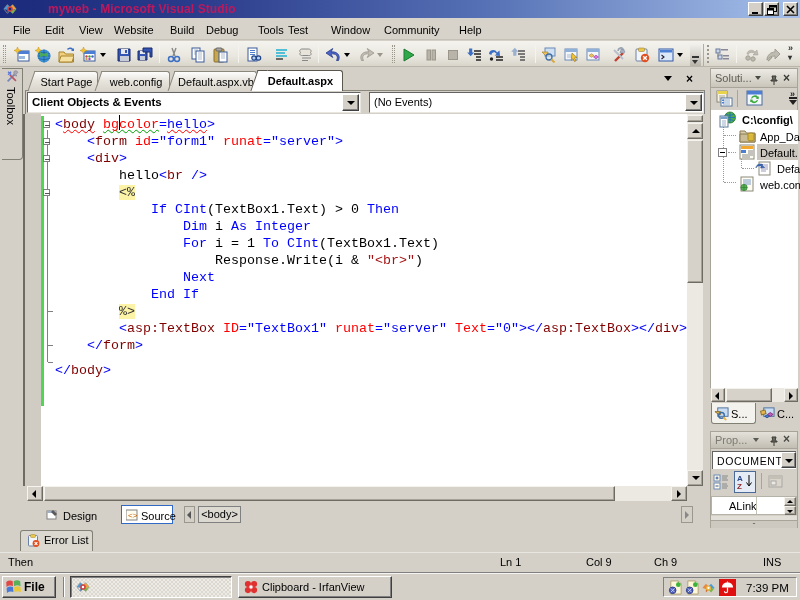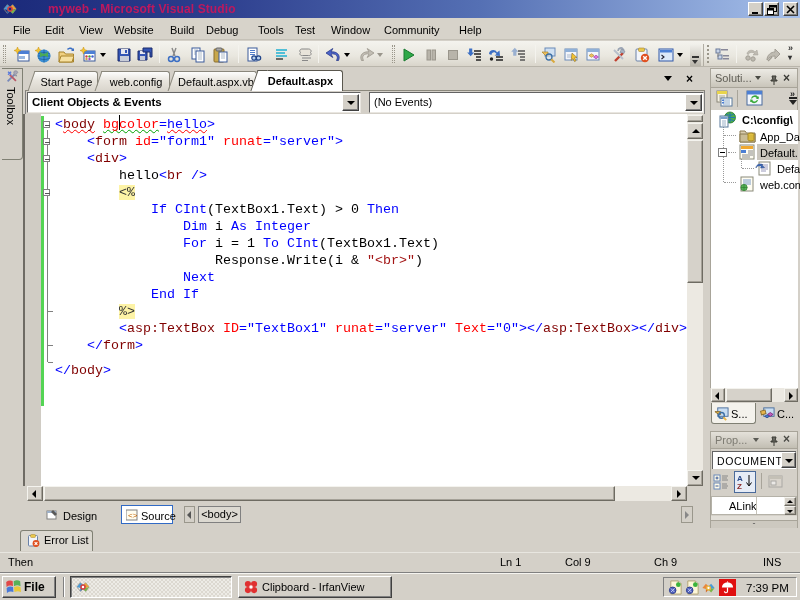--- a/index.html
+++ b/index.html
@@ -73,21 +73,21 @@
   </div>
 
 <div class="abs" style="left:0;top:18px;width:800px;height:22px;background:#d7d3ca;border-bottom:1px solid #c5c1b7;"></div>
 <div class="abs t11" style="left:13px;top:24px;">File</div>
 <div class="abs t11" style="left:45px;top:24px;">Edit</div>
 <div class="abs t11" style="left:79px;top:24px;">View</div>
 <div class="abs t11" style="left:114px;top:24px;">Website</div>
 <div class="abs t11" style="left:170px;top:24px;">Build</div>
 <div class="abs t11" style="left:206px;top:24px;">Debug</div>
 <div class="abs t11" style="left:258px;top:24px;">Tools</div>
-<div class="abs t11" style="left:295px;top:24px;">Test</div>
+<div class="abs t11" style="left:288px;top:24px;">Test</div>
 <div class="abs t11" style="left:331px;top:24px;">Window</div>
 <div class="abs t11" style="left:384px;top:24px;">Community</div>
 <div class="abs t11" style="left:459px;top:24px;">Help</div>
 
 <div class="abs" id="toolbar" style="left:0;top:41px;width:800px;height:26px;background:linear-gradient(#f4f3ee 0%,#e9e7df 60%,#d9d5cb 100%);border-bottom:1px solid #b9b5ab;"></div>
 
 <div class="abs" style="left:3px;top:45px;width:3px;height:18px;border-left:1px dotted #9a968a;border-right:1px dotted #9a968a;"></div>
 <svg class="abs ti" style="left:14px;">
  <rect x="4" y="4" width="11" height="10" fill="#fff" stroke="#3a5a9a"></rect>
     <rect x="4" y="4" width="11" height="3" fill="#4c7fd4"></rect>
@@ -579,17 +579,17 @@
   </div>
 <div class="abs sb-btn" style="left:784px;top:506px;width:12px;height:9px;">
     <span class="arr-dn" style="left:2px;top:3px;border-left-width:3px;border-right-width:3px;border-top-width:3px;"></span>
   </div>
 <div class="abs" style="left:711px;top:516px;width:86px;height:5px;background:#e2dfd8;border-bottom:1px solid #a8a499;"></div>
 <div class="abs" style="left:711px;top:521px;width:86px;height:7px;background:#cdc9c0;font-size:9px;text-align:center;line-height:5px;color:#555;">-</div>
 
 <div class="abs" style="left:0;top:552px;width:800px;height:21px;background:#d4d0c8;border-top:1px solid #e8e6e0;"></div>
 <div class="abs t11" style="left:8px;top:556px;">Then</div>
 <div class="abs t11" style="left:500px;top:556px;">Ln 1</div>
-<div class="abs t11" style="left:565px;top:556px;">Col 9</div>
+<div class="abs t11" style="left:586px;top:556px;">Col 9</div>
 <div class="abs t11" style="left:654px;top:556px;">Ch 9</div>
 <div class="abs t11" style="left:763px;top:556px;">INS</div>
 
 <div class="abs" style="left:0;top:573px;width:800px;height:27px;background:#d4d0c8;border-top:1px solid #f5f4f0;box-shadow:0 -1px 0 #808080;"></div>
 
 </body></html>

